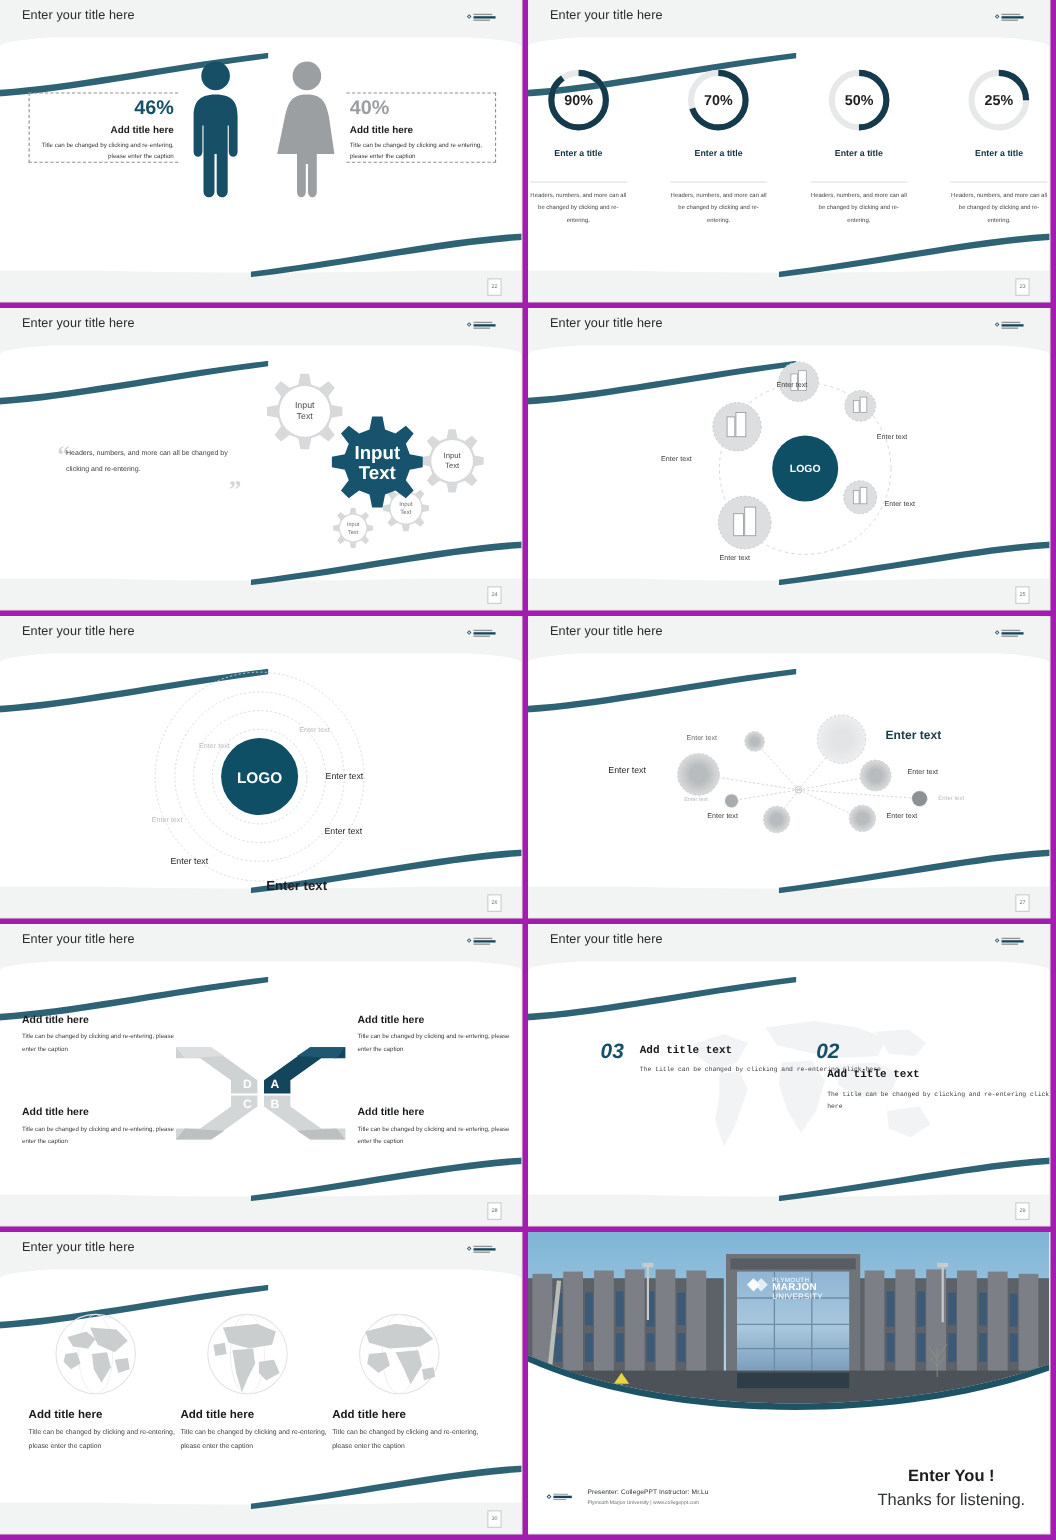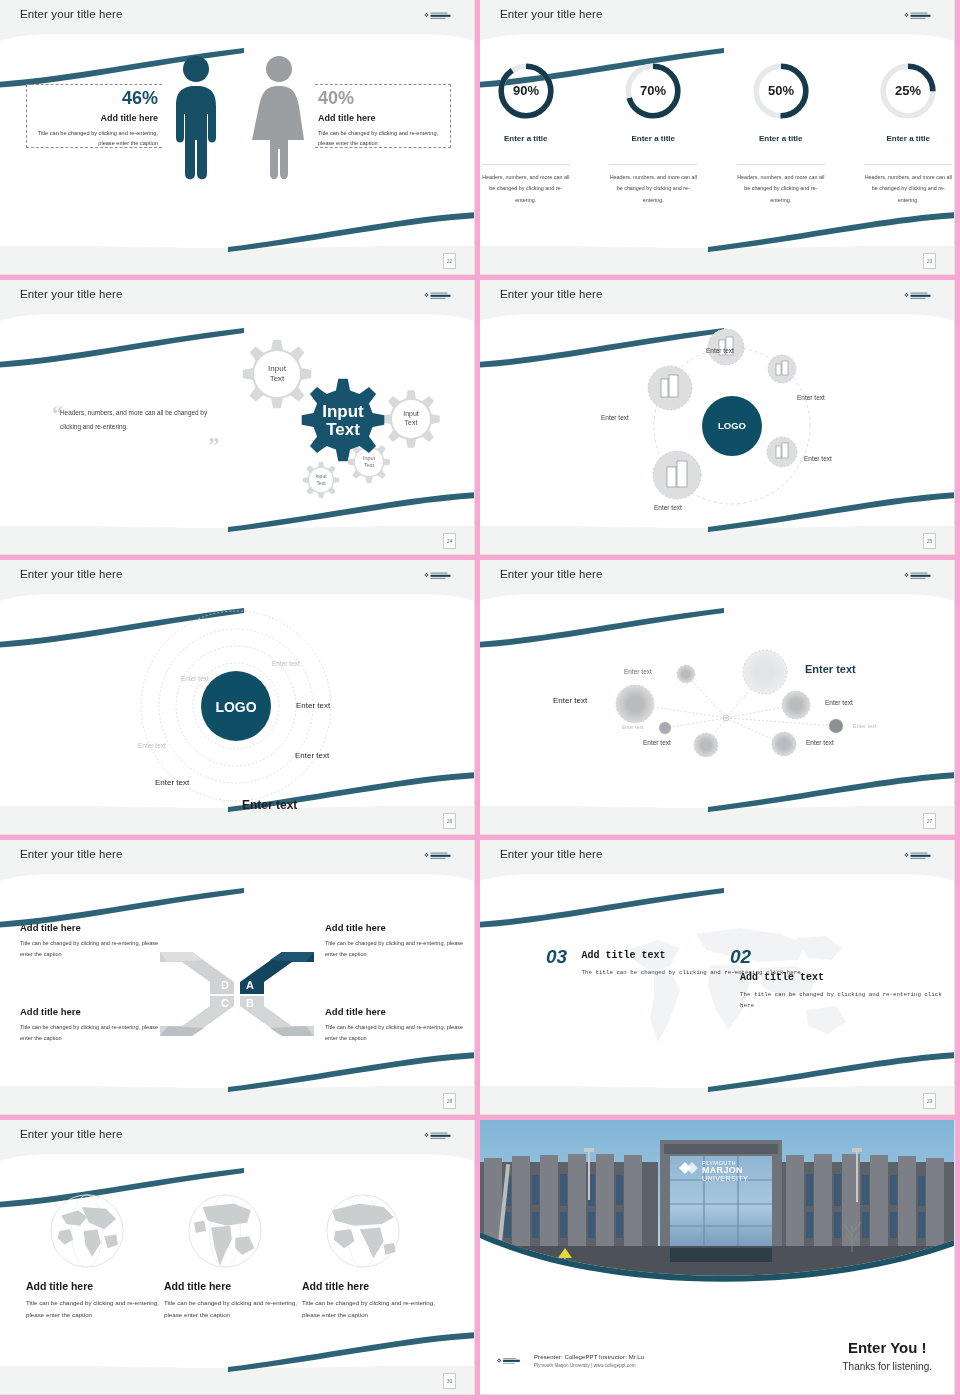--- a/index.html
+++ b/index.html
@@ -1,20 +1,20 @@
 <!DOCTYPE html>
 <html><head>
 <meta charset="utf-8">
 <style>
   html,body{margin:0;padding:0;background:#ffffff;}
   body{width:960px;height:1400px;font-family:"Liberation Sans",sans-serif;overflow:hidden;}
 
   .grid{display:grid;grid-template-columns:480px 480px;grid-template-rows:repeat(5,280px);width:960px;height:1400px;}
 
-  .slide{position:relative;width:480px;height:280px;box-sizing:border-box;padding:0;background:#f9a8d4;overflow:hidden;}
+  .slide{position:relative;width:480px;height:280px;box-sizing:border-box;padding:0;background:#a21caf;overflow:hidden;}
   .card{position:absolute;left:0;top:0;width:474px;height:274px;background:#f2f3f4;overflow:hidden;box-shadow:0 0 0 1px #e2e3e4;}
 
   
   .hdr{position:absolute;left:0;top:0;width:100%;height:34px;background:#f2f3f3;z-index:3;}
   .title{position:absolute;left:20px;top:8px;font-size:11.5px;color:#2a2a2a;letter-spacing:.1px;z-index:5;white-space:nowrap;}
   .logo{position:absolute;right:16px;top:11px;width:34px;height:12px;z-index:5;}
   .body{position:absolute;left:0;top:28px;width:100%;height:218px;background:#fff;z-index:1;
         border-radius:50% 50% 0 0 / 14px 14px 0 0;}
   .body2{position:absolute;left:0;top:200px;width:100%;height:48px;background:#fff;z-index:1;
         border-radius:0 0 50% 50% / 0 0 10px 10px;}
@@ -67,21 +67,21 @@
 
   
   .gcol{position:absolute;top:34px;width:148px;text-align:left;}
   .gcol h4{margin:0;font-size:10.5px;font-weight:bold;color:#17191a;}
   .gcol p{margin:5px 0 0;font-size:6.2px;color:#3a3d3f;line-height:1.95;}
 
   
   .photo{position:absolute;left:0;top:0;width:474px;height:166px;overflow:hidden;z-index:2;}
   .thanks-wrap{position:absolute;right:22px;bottom:22px;text-align:center;z-index:6;}
   .thanks-t{font-size:15px;font-weight:bold;color:#1a1c1d;}
-  .thanks-s{font-size:10px;color:#303335;margin-top:5px;}
+  .thanks-s{font-size:15px;color:#303335;margin-top:5px;}
   .pfoot{position:absolute;left:54px;bottom:26px;z-index:6;}
   .pfoot .l1{font-size:6px;color:#2c2f31;letter-spacing:.1px;}
   .pfoot .l2{font-size:4.6px;color:#6a6d6f;margin-top:3px;}
   .pfoot-logo{position:absolute;left:16px;bottom:27px;width:30px;height:11px;z-index:6;}
 </style>
 </head>
 <body>
 
 <div class="grid">
 
@@ -582,21 +582,21 @@
             <path d="M186 24 L216 22 L232 34 L222 46 L198 44 Z"></path>
           </g>
         </svg>
         <div class="numblk" style="left:66px;">
           <span class="num">03</span>
           <span class="numtxt">
             <h4>Add title text</h4>
             <p>The title can be changed by clicking and re-entering click here</p>
           </span>
         </div>
-        <div class="numblk" style="left:250px;">
+        <div class="numblk" style="left:262px;">
           <span class="num">02</span>
           <span class="numtxt">
             <h4>Add title text</h4>
             <p>The title can be changed by clicking and re-entering click here</p>
           </span>
         </div>
       </div>
       <div class="pagenum">29</div>
     </div>
   </div>

